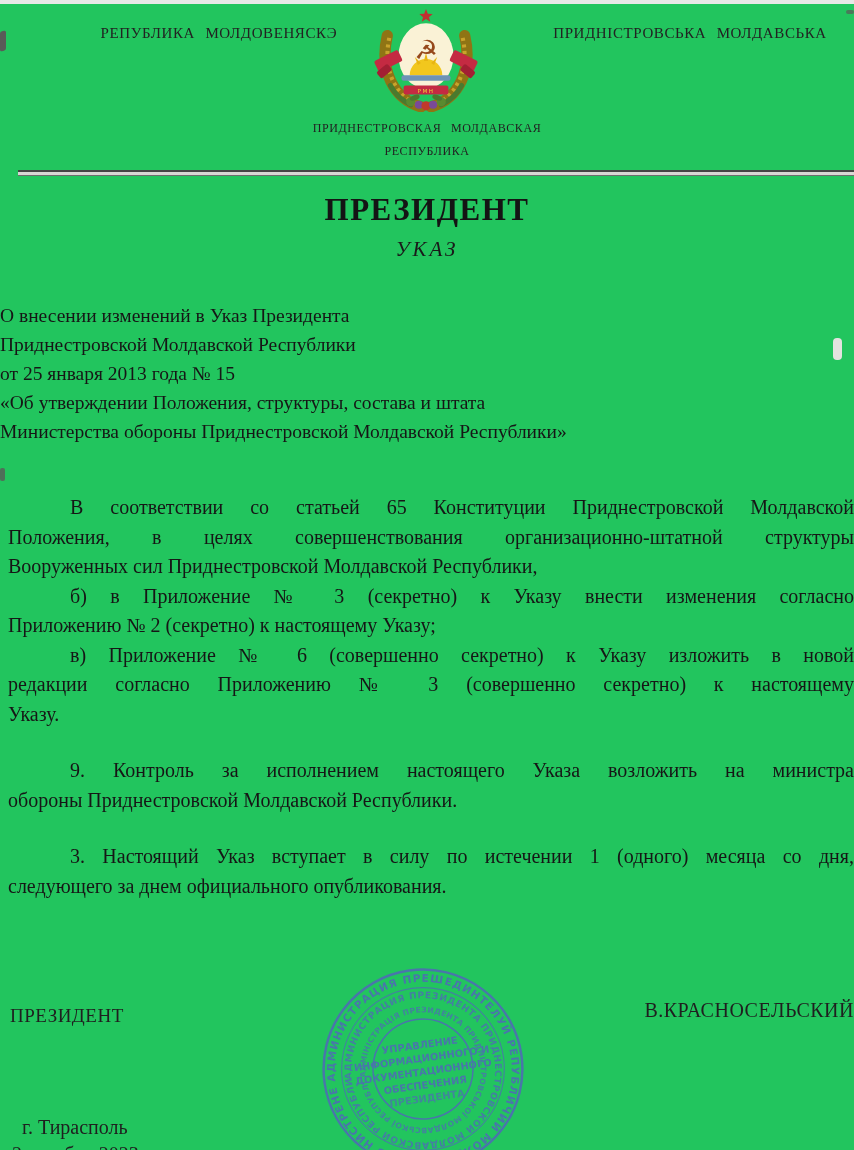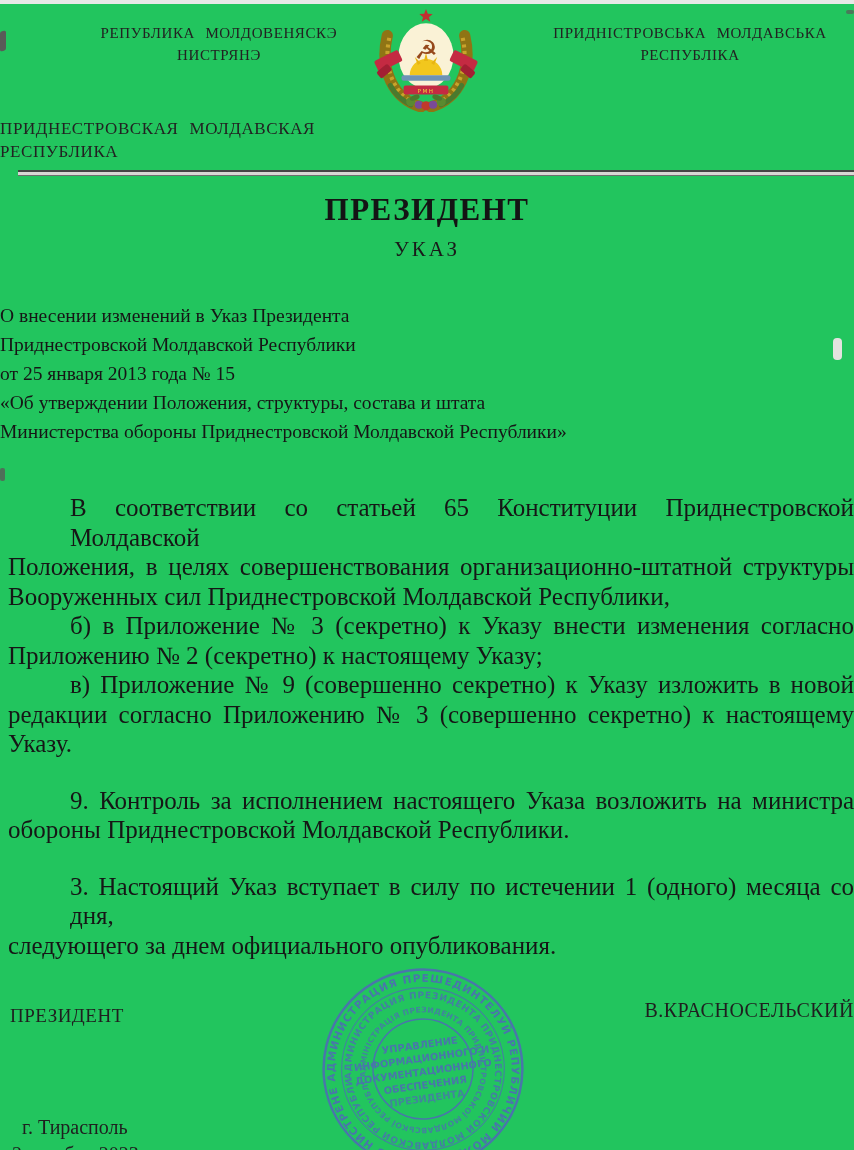--- a/index.html
+++ b/index.html
@@ -6,36 +6,36 @@
   .page {
     position:relative; width:854px; height:1150px; margin:4px auto;
     background:#22c55e; overflow:hidden;
     font-family:"Liberation Serif", serif; color:#1f1f1f;
   }
   
   .hdr-col { position:absolute; top:18px; text-align:center;
     font-size:15px; line-height:22px; letter-spacing:0.6px; word-spacing:6px; color:#222; }
   .hdr-left  { left:88px;  width:262px; }
   .hdr-right { left:532px; width:316px;text-align:center; }
-  .hdr-center { position:absolute; top:113px; left:0; width:854px; 
-    font-size:17px; line-height:23px; letter-spacing:0.6px; word-spacing:6px; color:#222; }
+  .hdr-center { position:absolute; top:113px; left:0; width:854px; text-align:center;
+    font-size:12px; line-height:23px; letter-spacing:0.6px; word-spacing:6px; color:#222; }
   .emblem { position:absolute; left:370px; top:4px; width:112px; height:104px; }
   .rule { position:absolute; top:166px; left:18px; width:836px; height:3px;
     background:#d8d8d4; border-top:2px solid #454545; border-bottom:1px solid #6d6d6d; }
   
   .doc-title { position:absolute; top:188px; left:0; width:854px; text-align:center;
     font-size:31px; font-weight:bold; letter-spacing:1.5px; color:#141414; }
   .doc-sub { position:absolute; top:233px; left:0; width:854px; text-align:center;
-    font-size:21px; letter-spacing:3px; color:#1a1a1a; }
+    font-size:21px; letter-spacing:3px; color:#1a1a1a;font-style:italic; }
   
   .subject { position:absolute; top:297px; left:0; width:854px; text-align:left;
     font-size:19.5px; line-height:29px; color:#161616; }
   
   .body-text { position:absolute; top:489px; left:8px; width:846px;
-    font-size:25px; line-height:29.5px; color:#161616; }
+    font-size:20px; line-height:29.5px; color:#161616; }
   .bline { text-align:justify; -moz-text-align-last:justify; text-align-last:justify;
     white-space:normal; }
   .bline.last { text-align-last:left; }
   .bline.ind { padding-left:62px; }
   .bline.gap { margin-top:27px; }
   
   .sig-role { position:absolute; left:10px; top:1001px; font-size:19px; letter-spacing:0.5px; }
   .sig-name { position:absolute; left:630px; top:995px; width:224px; text-align:right;
     font-size:20px; letter-spacing:0.5px; }
   .place-line { position:absolute; left:22px; top:1112px; font-size:20px; }
@@ -57,21 +57,20 @@
 
 <div class="page">
 
   <div class="artifact a1"></div>
   <div class="artifact a2"></div>
   <div class="artifact a3"></div>
   <div class="smudge"></div>
 
   <div class="hdr-col hdr-left">
     <div>РЕПУБЛИКА МОЛДОВЕНЯСКЭ</div>
-    <div>НИСТРЯНЭ</div>
   </div>
 
   <div class="emblem">
     <svg viewBox="0 0 110 102" width="112" height="104">
 
       <path d="M50,97 C23,89 9,61 17,27" fill="none" stroke="#8f7414" stroke-width="11" stroke-linecap="round"></path>
       <path d="M60,97 C87,89 101,61 93,27" fill="none" stroke="#8f7414" stroke-width="11" stroke-linecap="round"></path>
       <path d="M50,96 C25,88 12,61 19,29" fill="none" stroke="#c9a32b" stroke-width="4" stroke-dasharray="3,3.5"></path>
       <path d="M60,96 C85,88 98,61 91,29" fill="none" stroke="#c9a32b" stroke-width="4" stroke-dasharray="3,3.5"></path>
       <path d="M40,95 C30,90 24,84 20,76" fill="none" stroke="#4a7a2e" stroke-width="5" stroke-linecap="round"></path>
@@ -101,21 +100,20 @@
       <circle cx="70" cy="92" r="4.5" fill="#5a8a2f"></circle>
       <ellipse cx="44" cy="88" rx="5" ry="2.5" fill="#4a7a2e" transform="rotate(-20 44 88)"></ellipse>
       <ellipse cx="66" cy="88" rx="5" ry="2.5" fill="#4a7a2e" transform="rotate(20 66 88)"></ellipse>
 
       <polygon points="55,1 56.8,5.6 61.5,5.9 57.9,8.9 59.2,13.4 55,10.8 50.8,13.4 52.1,8.9 48.5,5.9 53.2,5.6" fill="#c03030"></polygon>
     </svg>
   </div>
 
   <div class="hdr-col hdr-right">
     <div>ПРИДНІСТРОВСЬКА МОЛДАВСЬКА</div>
-    <div>РЕСПУБЛІКА</div>
   </div>
 
   <div class="hdr-center">
     <div>ПРИДНЕСТРОВСКАЯ МОЛДАВСКАЯ</div>
     <div>РЕСПУБЛИКА</div>
   </div>
 
   <div class="rule"></div>
 
   <div class="doc-title">ПРЕЗИДЕНТ</div>
@@ -130,21 +128,21 @@
   </div>
 
   <div class="body-text">
     <div class="bline ind">В соответствии со статьей 65 Конституции Приднестровской Молдавской</div>
     <div class="bline">Положения, в целях совершенствования организационно-штатной структуры</div>
     <div class="bline last">Вооруженных сил Приднестровской Молдавской Республики,</div>
 
     <div class="bline ind">б) в Приложение № 3 (секретно) к Указу внести изменения согласно</div>
     <div class="bline last">Приложению № 2 (секретно) к настоящему Указу;</div>
 
-    <div class="bline ind">в) Приложение № 9 (совершенно секретно) к Указу изложить в новой</div>
+    <div class="bline ind">в) Приложение № 6 (совершенно секретно) к Указу изложить в новой</div>
     <div class="bline">редакции согласно Приложению № 3 (совершенно секретно) к настоящему</div>
     <div class="bline last">Указу.</div>
 
     <div class="bline ind gap">9. Контроль за исполнением настоящего Указа возложить на министра</div>
     <div class="bline last">обороны Приднестровской Молдавской Республики.</div>
 
     <div class="bline ind gap">3. Настоящий Указ вступает в силу по истечении 1 (одного) месяца со дня,</div>
     <div class="bline last">следующего за днем официального опубликования.</div>
   </div>
 

